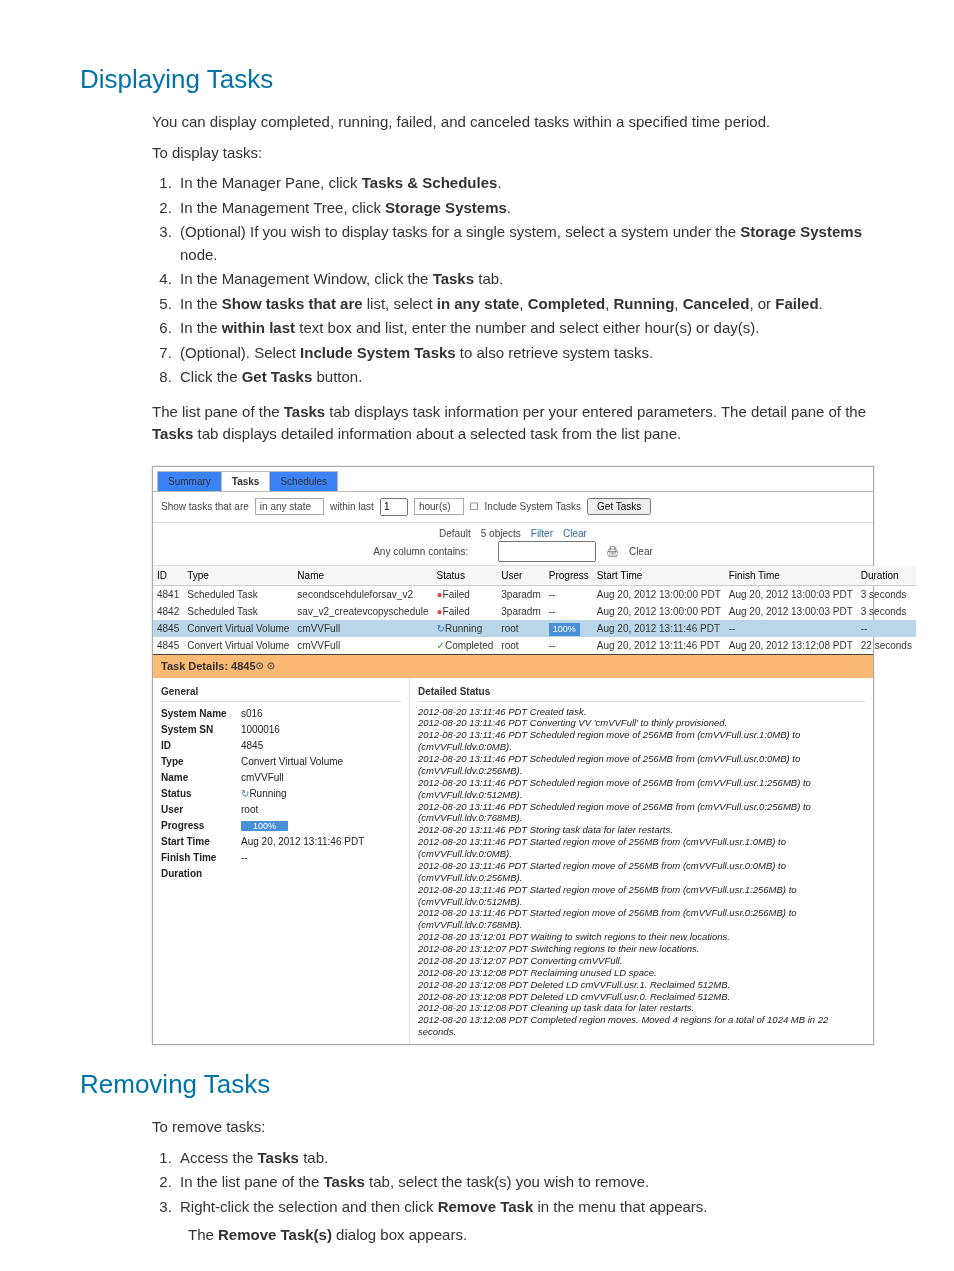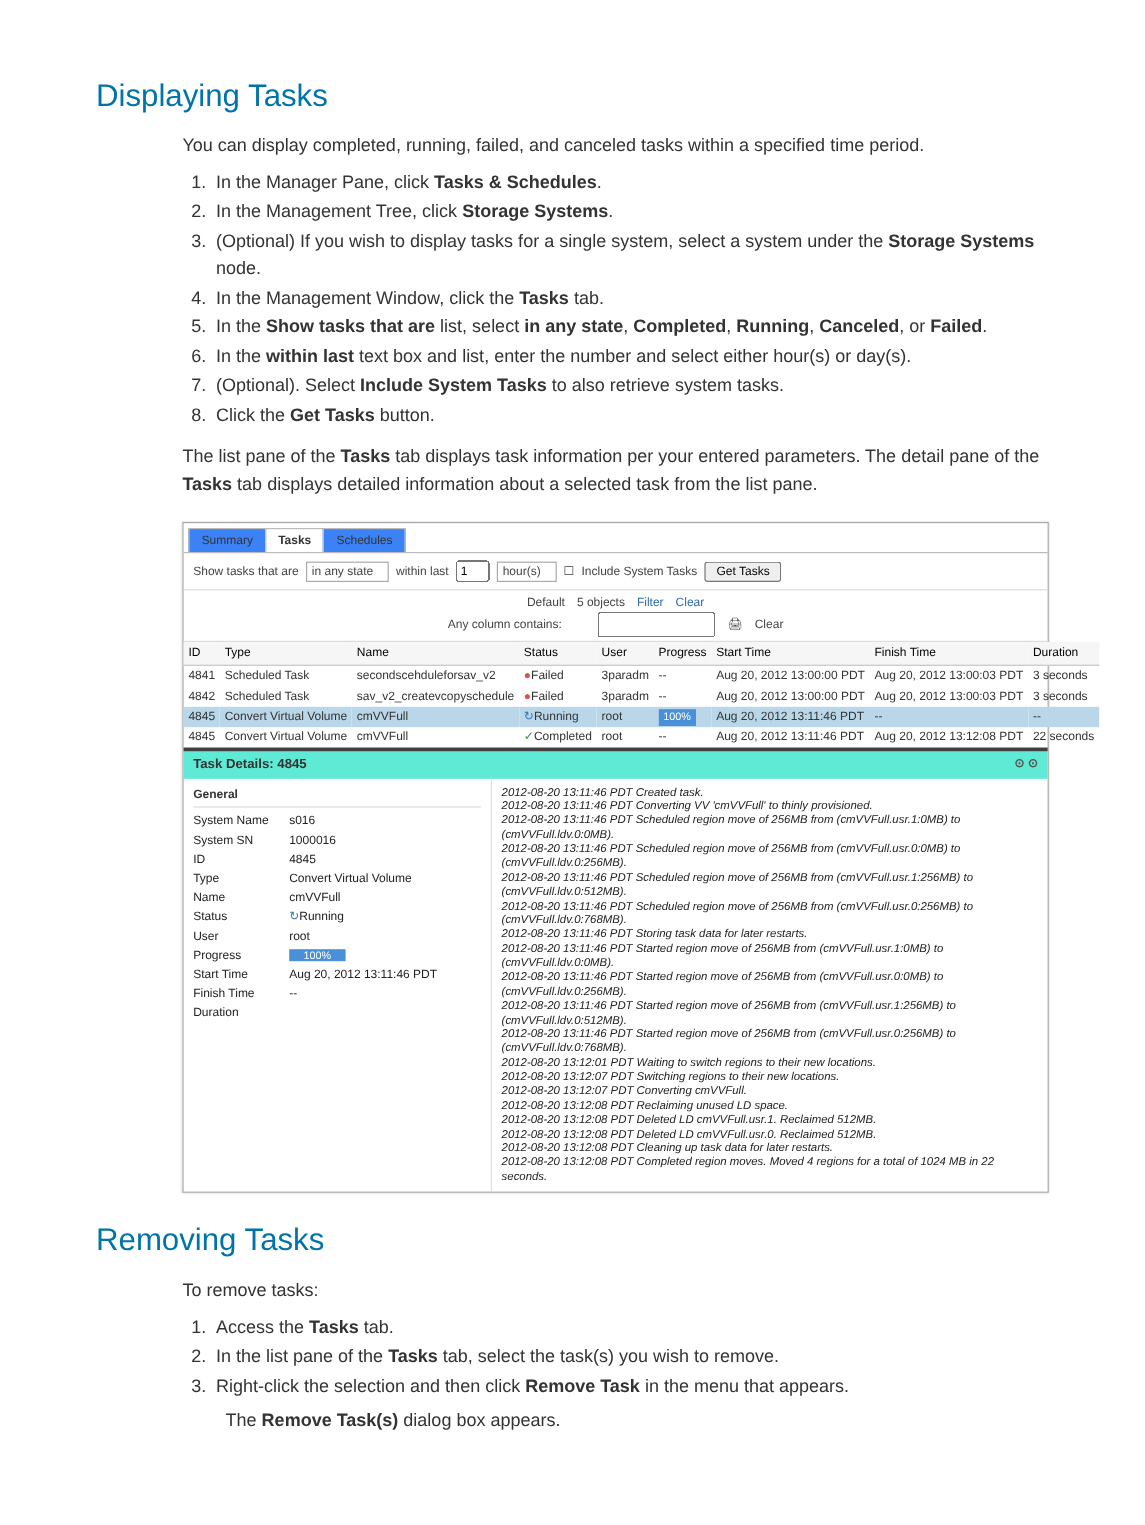--- a/index.html
+++ b/index.html
@@ -54,38 +54,39 @@
   .filterbar .left { display:flex; gap:10px; align-items:center;}
   .filterbar .blue { color:#2b6cb0;text-align:right; }
   table.tasks { width:100%; border-collapse:collapse; font-size:10px; }
   table.tasks th { text-align:left; padding:2px 4px; border-bottom:1px solid #ccc; color:#000; font-weight:normal; background:#f6f6f6; }
   table.tasks td { padding:1px 4px; white-space:nowrap; }
   .row-hl { background:#b9d7e8; }
   .status-failed::before { content:"\25CF "; color:#d9534f; }
   .status-completed::before { content:"\2713 "; color:#3a8f3a; }
   .status-running::before { content:"\21bb "; color:#337ab7; }
   .progress-cell .bar { display:inline-block; background:#4a90d9; color:#fff; font-size:9px; padding:0 4px; }
-  .details-head { background:#5eead4; font-weight:bold; padding:3px 8px; font-size:11px; border-top:3px solid #404040; display:flex; justify-content:space-between; }
+  .details-head { background:#fdba74; font-weight:bold; padding:3px 8px; font-size:11px; border-top:1px solid #404040; display:flex; justify-content:flex-start; }
   .details-head .icons { font-size:10px; color:#555; }
   .details-body { display:flex; font-size:10px; }
   .gen { width:240px; padding:6px 8px; border-right:1px solid #e0e0e0;}
   .gen h4, .stat h4 { margin:0 0 4px 0; font-size:10px; font-weight:bold; border-bottom:1px solid #ddd; padding-bottom:2px; }
   .kv { display:flex; font-size:10px; margin:1px 0;}
-  .kv .k { width:80px; font-weight:normal; color:#222; }
+  .kv .k { width:80px; font-weight:bold; color:#222; }
   .kv .v { flex:1; color:#222; }
   .stat { flex:1; padding:6px 8px; }
   .log { font-size:9.5px; line-height:1.25; color:#222; white-space:pre-line;font-style:italic; }
   .prog-inline { background:#4a90d9; color:#fff; padding:0 12px; font-size:9px;}
 </style>
 </head>
 <body>
 
 <h2>Displaying Tasks</h2>
 <div class="indent">
   <p>You can display completed, running, failed, and canceled tasks within a specified time period.</p>
+  <p>To display tasks:</p>
   <ol id="display-steps">
       <li>In the Manager Pane, click <strong>Tasks &amp; Schedules</strong>.</li>
       <li>In the Management Tree, click <strong>Storage Systems</strong>.</li>
       <li>(Optional) If you wish to display tasks for a single system, select a system under the <strong>Storage Systems</strong> node.</li>
       <li>In the Management Window, click the <strong>Tasks</strong> tab.</li>
       <li>In the <strong>Show tasks that are</strong> list, select <strong>in any state</strong>, <strong>Completed</strong>, <strong>Running</strong>, <strong>Canceled</strong>, or <strong>Failed</strong>.</li>
       <li>In the <strong>within last</strong> text box and list, enter the number and select either hour(s) or day(s).</li>
       <li>(Optional). Select <strong>Include System Tasks</strong> to also retrieve system tasks.</li>
       <li>Click the <strong>Get Tasks</strong> button.</li>
     </ol>
@@ -232,20 +233,21 @@
             <div class="k">Finish Time</div>
             <div class="v">--</div>
           </div>
           <div class="kv">
             <div class="k">Duration</div>
             <div class="v"></div>
           </div>
         </div>
     </div>
     <div class="stat">
+      <h4>Detailed Status</h4>
       <div class="log">2012-08-20 13:11:46 PDT Created task.
 2012-08-20 13:11:46 PDT Converting VV 'cmVVFull' to thinly provisioned.
 2012-08-20 13:11:46 PDT Scheduled region move of 256MB from (cmVVFull.usr.1:0MB) to (cmVVFull.ldv.0:0MB).
 2012-08-20 13:11:46 PDT Scheduled region move of 256MB from (cmVVFull.usr.0:0MB) to (cmVVFull.ldv.0:256MB).
 2012-08-20 13:11:46 PDT Scheduled region move of 256MB from (cmVVFull.usr.1:256MB) to (cmVVFull.ldv.0:512MB).
 2012-08-20 13:11:46 PDT Scheduled region move of 256MB from (cmVVFull.usr.0:256MB) to (cmVVFull.ldv.0:768MB).
 2012-08-20 13:11:46 PDT Storing task data for later restarts.
 2012-08-20 13:11:46 PDT Started region move of 256MB from (cmVVFull.usr.1:0MB) to (cmVVFull.ldv.0:0MB).
 2012-08-20 13:11:46 PDT Started region move of 256MB from (cmVVFull.usr.0:0MB) to (cmVVFull.ldv.0:256MB).
 2012-08-20 13:11:46 PDT Started region move of 256MB from (cmVVFull.usr.1:256MB) to (cmVVFull.ldv.0:512MB).

